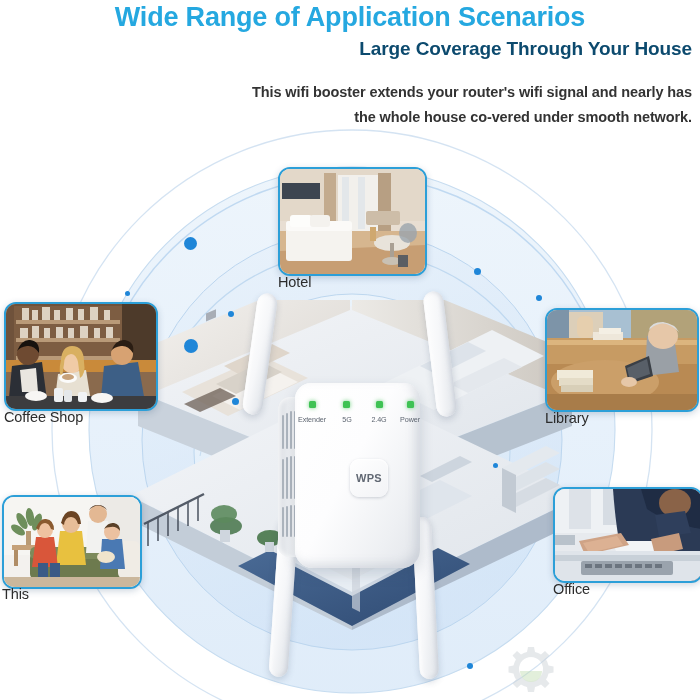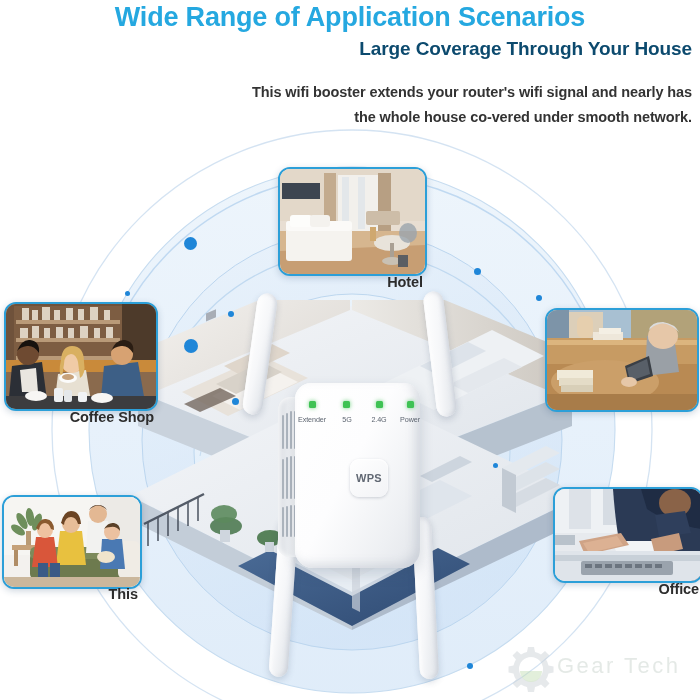--- a/index.html
+++ b/index.html
@@ -96,22 +96,22 @@
     position:absolute;
     border:2.4px solid #2c9fd8;
     border-radius:12px;
     overflow:hidden;
     background:#dfe6ee;
     box-shadow:0 2px 7px rgba(30,70,110,.22);
   }
   .thumb .scene{position:absolute;left:0;top:0;width:100%;height:100%;}
   .thumb-label{
     position:absolute;
-    font-size:14.5px;font-weight:bold;color:#2c2c2c;
-    text-align:right;white-space:nowrap;
+    font-size:14.5px;font-weight:normal;color:#2c2c2c;
+    text-align:left;white-space:nowrap;
     letter-spacing:-0.1px;
   }
 
   
   .dot{position:absolute;border-radius:50%;background:#1f86d8;}
 
   
   .wm{position:absolute;left:505px;top:645px;width:190px;height:52px;opacity:.55;}
   .wm-text{
     position:absolute;left:52px;top:8px;
@@ -349,20 +349,21 @@
       <rect x="14" y="75" width="32" height="7" fill="#d8cfb8"></rect>
       <path d="M100 26 Q116 16 128 34 L132 62 L98 66 Z" fill="#9aa0a6"></path>
       <ellipse cx="116" cy="26" rx="15" ry="13" fill="#e6c7a8"></ellipse>
       <path d="M102 20 Q116 6 132 22 Q128 14 116 12 Q104 12 102 20 Z" fill="#dcdcdc"></path>
       <path d="M78 56 L102 46 L106 66 L82 74 Z" fill="#3a3f46"></path>
       <path d="M80 58 L100 49 L103 64 L83 71 Z" fill="#585f68"></path>
       <ellipse cx="82" cy="72" rx="8" ry="5" fill="#e6c7a8"></ellipse>
       <rect x="0" y="84" width="150" height="16" fill="#a87c49"></rect>
     </svg>
   </div>
+  <div class="thumb-label" style="left:545px;top:410px;width:150px;">Library</div>
 
   <div class="thumb" style="left:553px;top:487px;width:146px;height:92px;">
     <svg class="scene" viewBox="0 0 146 92" preserveAspectRatio="none">
       <rect width="146" height="92" fill="#e7eaee"></rect>
       <rect x="0" y="0" width="146" height="44" fill="#eef1f4"></rect>
       <rect x="14" y="0" width="22" height="40" fill="#dde2e8"></rect>
       <rect x="48" y="0" width="16" height="36" fill="#d6dce3"></rect>
       <path d="M58 0 L146 0 L146 92 L74 92 Q62 58 58 0 Z" fill="#2b3a55"></path>
       <path d="M86 0 L146 0 L146 40 Q112 34 92 20 Z" fill="#1f2c44"></path>
       <ellipse cx="120" cy="14" rx="16" ry="14" fill="#8a6348"></ellipse>
@@ -494,16 +495,15 @@
   <div class="bodytext">This wifi booster extends your router's wifi signal and nearly has the whole house co-vered under smooth network.</div>
 
   <div class="wm">
     <svg width="190" height="52" viewBox="0 0 190 52">
       <g fill="#c9cfd4" opacity=".85">
         <path d="M23 2 l6 0 l1 5 a17 17 0 0 1 6 2.5 l4 -3.5 l4.5 4.5 l-3.5 4 a17 17 0 0 1 2.5 6 l5 1 l0 6 l-5 1 a17 17 0 0 1 -2.5 6 l3.5 4 l-4.5 4.5 l-4 -3.5 a17 17 0 0 1 -6 2.5 l-1 5 l-6 0 l-1 -5 a17 17 0 0 1 -6 -2.5 l-4 3.5 l-4.5 -4.5 l3.5 -4 a17 17 0 0 1 -2.5 -6 l-5 -1 l0 -6 l5 -1 a17 17 0 0 1 2.5 -6 l-3.5 -4 l4.5 -4.5 l4 3.5 a17 17 0 0 1 6 -2.5 z
                  M26 12 a12 12 0 1 0 0 24 a12 12 0 1 0 0 -24 z"></path>
       </g>
       <path d="M15 26 a11 11 0 0 0 22 0 z" fill="#b9d8a8" opacity=".75"></path>
     </svg>
-    <div class="wm-text">Gear Tech</div>
   </div>
 
 </div>
 
 </body></html>

